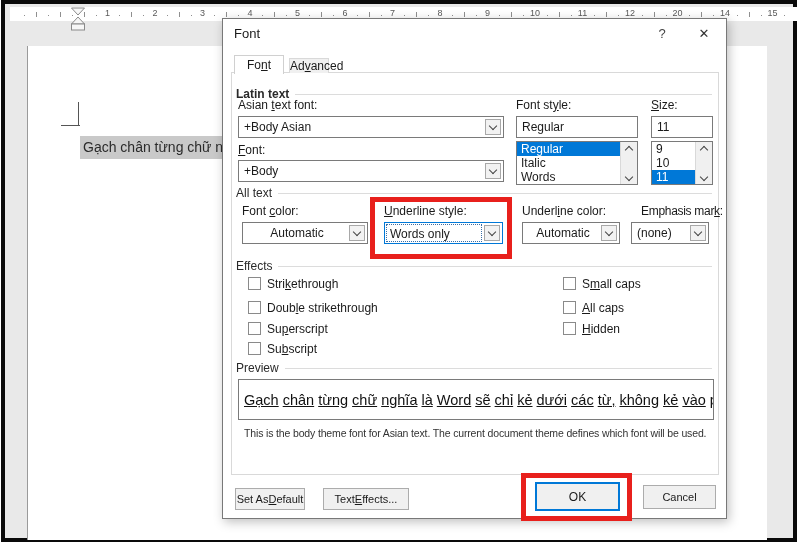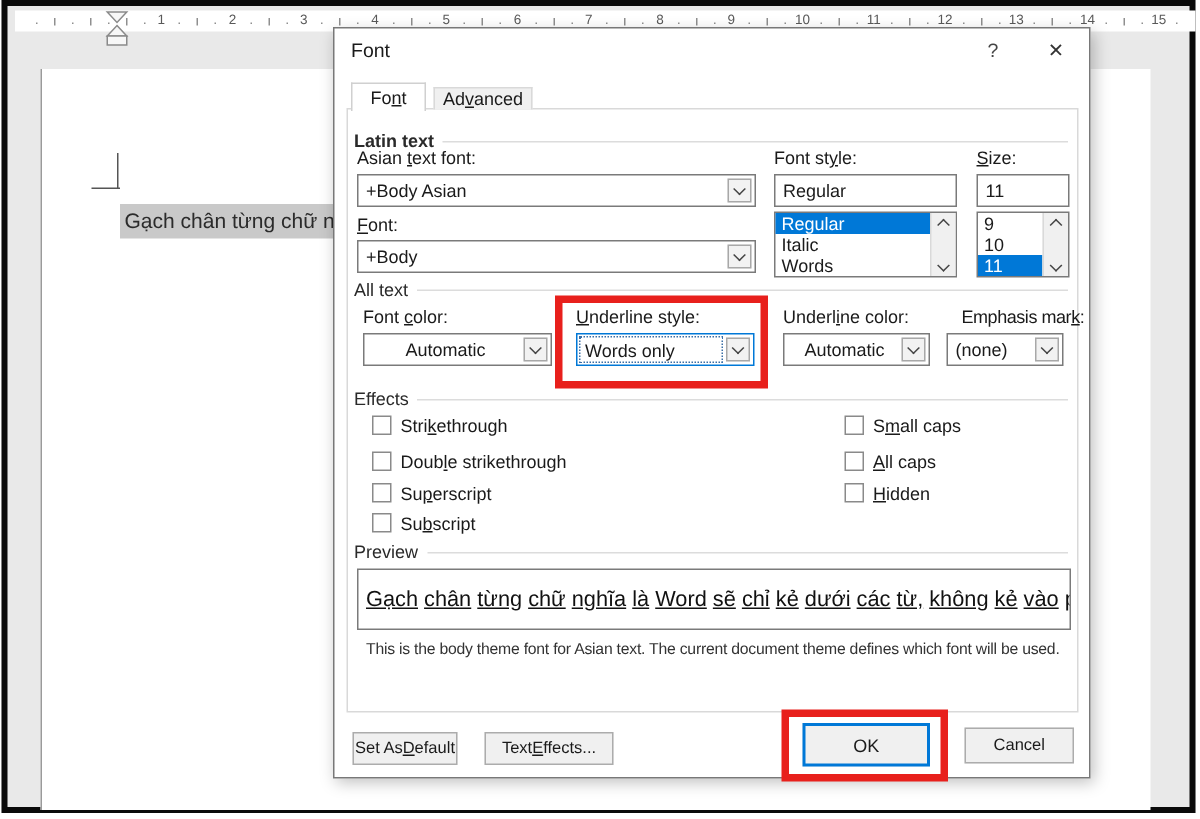--- a/index.html
+++ b/index.html
@@ -25,21 +25,21 @@
   .dialog { position:absolute; left:217px; top:14px; width:505px; height:501px; background:#fff;
             border:1px solid #787878; box-shadow:2px 3px 10px rgba(0,0,0,.25); font-size:12px; color:#1a1a1a; }
   .dlg-title { position:absolute; left:11px; top:7px; font-size:13px; color:#1a1a1a; }
   .dlg-help { position:absolute; left:430px; top:6px; width:18px; height:18px; text-align:center; line-height:18px; font-size:13px; color:#444; }
   .dlg-close { position:absolute; left:472px; top:6px; width:18px; height:18px; text-align:center; line-height:18px; font-size:13px; color:#333; }
 
   .tab-page { position:absolute; left:8px; top:53px; width:488px; height:403px; border:1px solid #d9d9d9; background:#fff; }
   .tab { position:absolute; font-size:12px; text-align:center; }
   .tab.active { left:11px; top:36px; width:50px; height:19px; line-height:18px; background:#fff;
                 border:1px solid #d0d0d0; border-bottom:none; z-index:2; }
-  .tab.inactive { left:66px; top:39px; width:66px; height:15px; line-height:14px; background:#f0f0f0;
+  .tab.inactive { left:66px; top:39px; width:40px; height:15px; line-height:14px; background:#f0f0f0;
                   border:1px solid #d9d9d9; border-bottom:none; }
 
   .group-hd { position:absolute; left:13px; right:14px; display:flex; align-items:center; gap:6px; color:#2a2a2a; }
   .group-hd .rule { flex:1; height:1px; background:#dcdcdc; }
 
   .lbl { position:absolute; white-space:nowrap; color:#1a1a1a; }
   u { text-decoration:underline; }
 
   .combo { position:absolute; height:22px; background:#fff; border:1px solid #7a7a7a; line-height:20px;
            padding-left:5px; white-space:nowrap; overflow:hidden; }
@@ -136,21 +136,21 @@
         <span class="tick-bar" style="left: 548.75px;"></span>
         <span class="tick-dot" style="left: 560.625px;"></span>
         <span class="tick-num" style="left: 572.5px;">11</span>
         <span class="tick-dot" style="left: 584.375px;"></span>
         <span class="tick-bar" style="left: 596.25px;"></span>
         <span class="tick-dot" style="left: 608.125px;"></span>
         <span class="tick-num" style="left: 620px;">12</span>
         <span class="tick-dot" style="left: 631.875px;"></span>
         <span class="tick-bar" style="left: 643.75px;"></span>
         <span class="tick-dot" style="left: 655.625px;"></span>
-        <span class="tick-num" style="left: 667.5px;">13</span>
+        <span class="tick-num" style="left: 667.5px;">20</span>
         <span class="tick-dot" style="left: 679.375px;"></span>
         <span class="tick-bar" style="left: 691.25px;"></span>
         <span class="tick-dot" style="left: 703.125px;"></span>
         <span class="tick-num" style="left: 715px;">14</span>
         <span class="tick-dot" style="left: 726.875px;"></span>
         <span class="tick-bar" style="left: 738.75px;"></span>
         <span class="tick-dot" style="left: 750.625px;"></span>
         <span class="tick-num" style="left: 762.5px;">15</span>
         <span class="tick-dot" style="left: 774.375px;"></span>
       </div>

